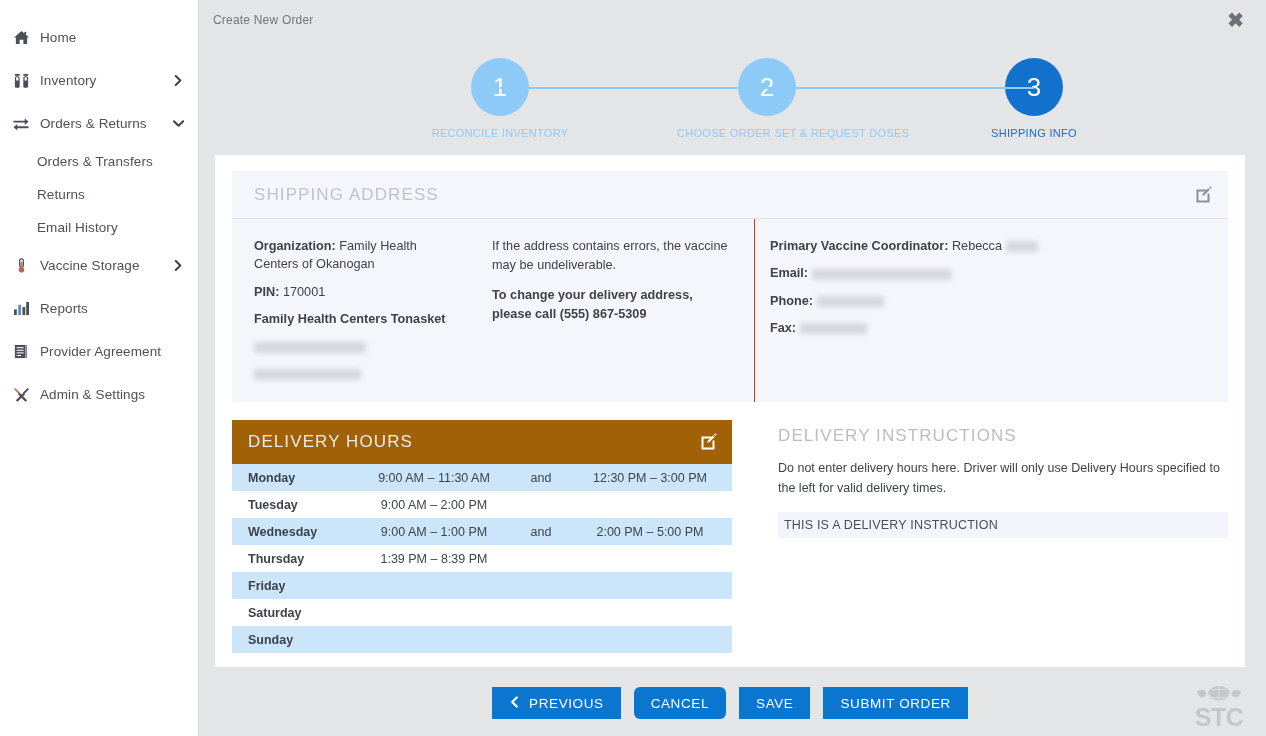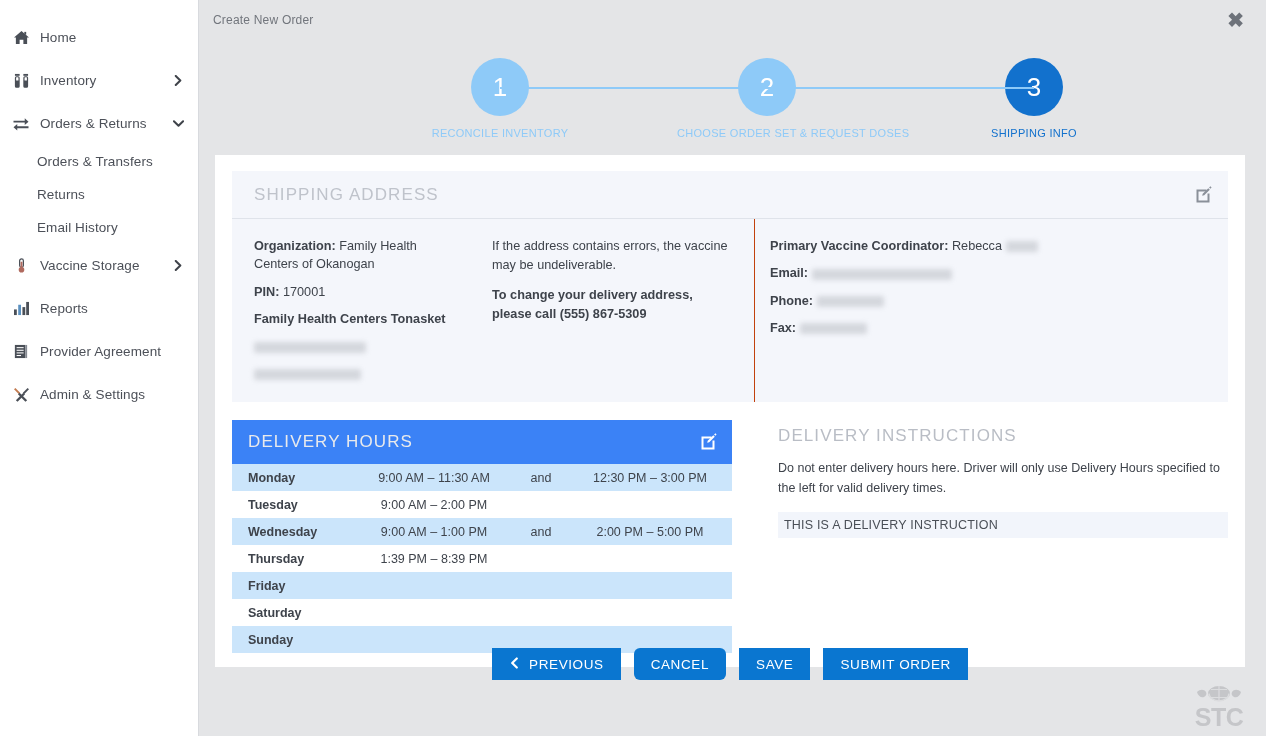--- a/index.html
+++ b/index.html
@@ -100,21 +100,21 @@
   .redact {
     display: inline-block; background: #d4d7dd; color: transparent;
     border-radius: 2px; filter: blur(2.6px); user-select: none;
     vertical-align: middle; height: 11px;
   }
 
   
   #lower { display: flex; margin-top: 18px; }
   #hours { width: 500px; }
   .hours-head {
-    height: 44px; background: #3b82f6; display: flex; align-items: center;
+    height: 44px; background: #a16207; display: flex; align-items: center;
     padding: 0 13px 0 16px;
   }
   .hours-title { font-size: 17px; color: #e9eaec; letter-spacing: 1.1px; }
   .hours-table { width: 100%; border-collapse: collapse; }
   .hours-table td { font-size: 12.5px; color: #3e434b; height: 27px; padding: 0; }
   .hours-table tr.alt { background: #cbe5fb; }
   .td-day { width: 122px; padding-left: 16px !important; font-weight: bold; }
   .td-t1 { width: 160px; text-align: center; }
   .td-and { width: 54px; text-align: center; }
   .td-t2 { text-align: center; }
@@ -129,21 +129,21 @@
 
   
   #footer {
     position: absolute; left: 16px; top: 648px; width: 1030px;
     display: flex; justify-content: center; gap: 13px;
   }
   .btn {
     background: #0a76d0; color: #ffffff; border: none; height: 32px;
     padding: 0 17px; font-size: 13.5px; letter-spacing: .6px;
     cursor: pointer; font-family: "Liberation Sans", sans-serif;
-    display: flex; align-items: center; justify-content: center; gap: 9px;
+    display: flex; align-items: center; justify-content: center; gap: 9px; margin-top: 39px;
   }
   .btn-chev { font-size: 13px; }
 
   #stc-logo {
     position: absolute; right: 18px; bottom: 8px; width: 58px;
     text-align: center; color: #c5c6c9; user-select: none;
   }
   #stc-text { font-size: 25px; font-weight: bold; letter-spacing: -.5px; line-height: .9; }
 </style>
 </head>

